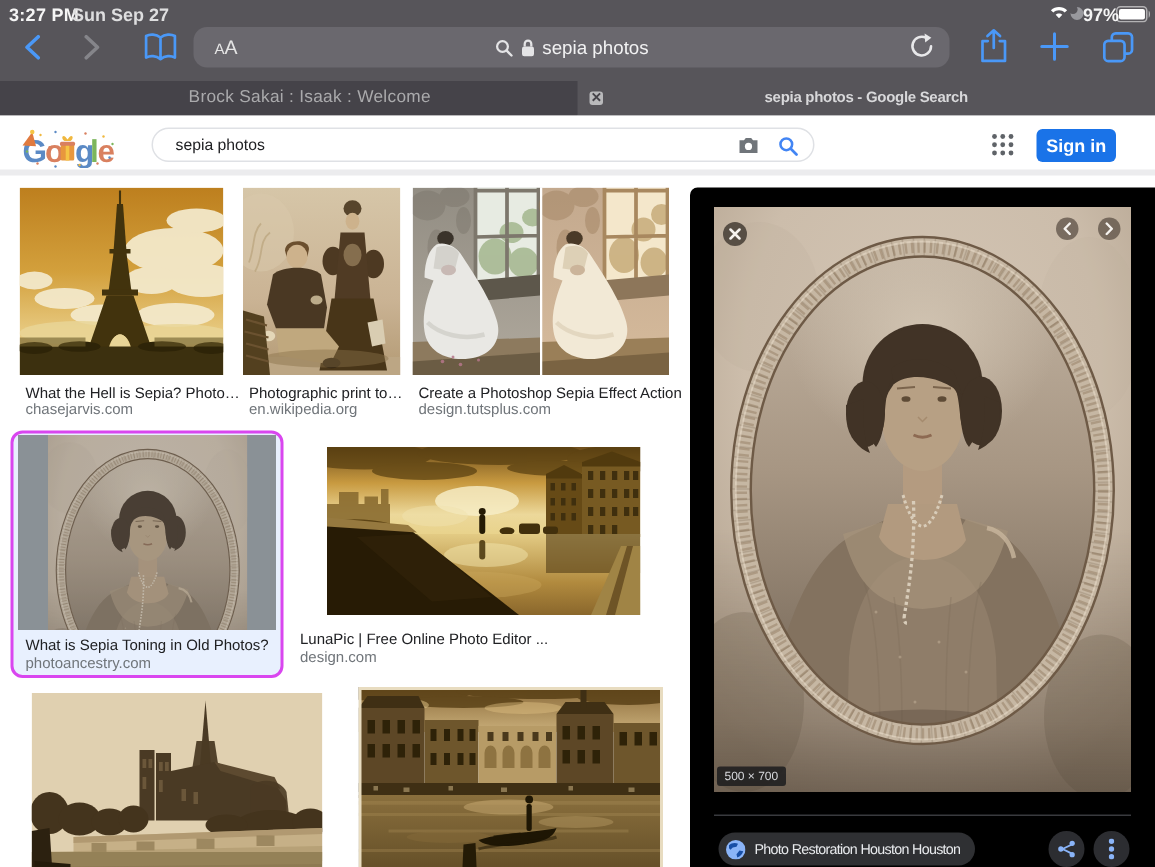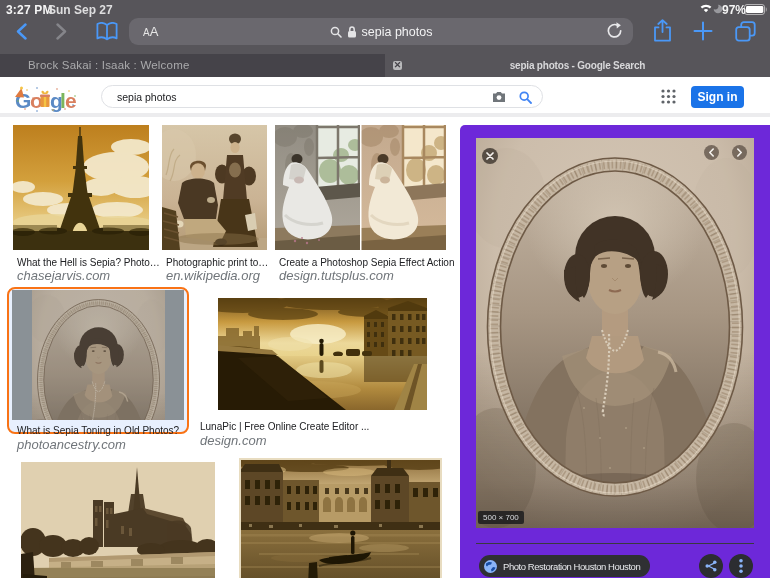--- a/index.html
+++ b/index.html
@@ -16,41 +16,41 @@
 #urlbar { position:absolute; left:129px; top:18px; width:504px; height:27px; border-radius:9px; background:#6a686e; color:#f2f2f3; }
 #aa { position:absolute; left:14px; top:6px; font-size:13px; color:#e5e5e5; }
 #aa .s { font-size:10px; }
 #urlcenter { position:absolute; left:0; top:0; width:100%; height:100%;
   display:flex; align-items:center; justify-content:center; gap:5px; font-size:12.5px; }
 #reload { position:absolute; right:10px; top:4px; }
 .toolico { position:absolute; top:21px; }
 
 #tabbar { position:absolute; left:0; top:54px; width:770px; height:23px; background:#454349; }
 #tab1 { position:absolute; left:0; top:0; width:385px; height:23px; background:#454349; padding-left:28px;
-  color:#aaaaac; font-size:11.5px; letter-spacing:0.2px; line-height:23px; }
+  color:#aaaaac; font-size:11.5px; letter-spacing:0.2px; text-align:center; line-height:23px; }
 #tab2 { position:absolute; left:385px; top:0; width:385px; height:23px; background:#57555a;
   color:#d8d8da; font-size:10px; letter-spacing:-0.2px; font-weight:bold; text-align:center; line-height:23px; }
 #tabx { position:absolute; left:8px; top:7px; width:9px; height:9px; background:#b9b9bb;
   border-radius:2px; color:#454349; font-size:9px; line-height:9px; text-align:center; font-weight:bold; }
 
 #ghead { position:absolute; left:0; top:77px; width:770px; height:36px; background:#fff; }
 #gsep { position:absolute; left:0; top:113px; width:770px; height:4px; background:#ececee; }
 #gpill { position:absolute; left:101px; top:8px; width:442px; height:23px; border:1px solid #dfe1e5;
   border-radius:12px; background:#fff; }
 #gquery { position:absolute; left:15px; top:5px; font-size:10.5px; color:#202124; }
 #signin { position:absolute; left:691px; top:9px; width:53px; height:22px; background:#1a73e8;
   border-radius:4px; color:#fff; font-size:12px; text-align:center; line-height:22px; font-weight:bold; }
 .thumb { position:absolute; overflow:hidden; }
 .cap { position:absolute; font-size:10px; color:#202124; white-space:nowrap; }
-.site { position:absolute; font-size:13px; color:#70757a; white-space:nowrap;font-style:italic; }
-#selcard { position:absolute; left:7px; top:287px; width:182px; height:147px; background:#e8f0fe;
-  border:2px solid #f97316; border-radius:8px; }
+.site { position:absolute; font-size:10px; color:#70757a; white-space:nowrap; }
+#selcard { position:absolute; left:7px; top:287px; width:182px; height:165px; background:#e8f0fe;
+  border:2px solid #d946ef; border-radius:8px; }
 #selthumb { position:absolute; left:3px; top:1px; width:172px; height:130px; background:#939aa1; overflow:hidden; }
 
-#panel { position:absolute; left:460px; top:125px; width:310px; height:453px; background:#6d28d9; border-top-left-radius:5px; }
+#panel { position:absolute; left:460px; top:125px; width:310px; height:453px; background:#000000; border-top-left-radius:5px; }
 #bigphoto { position:absolute; left:16px; top:13px; width:278px; height:390px; overflow:hidden; }
 .circbtn { position:absolute; border-radius:50%; display:flex; align-items:center; justify-content:center; }
 #dims { position:absolute; left:18px; top:386px; background:rgba(25,26,28,0.82); color:#dadce0;
   font-size:8px; padding:2px 5px; border-radius:2px; }
 #pdivider { position:absolute; left:16px; top:418px; width:278px; height:1px; background:#393a3e; }
 #pill { position:absolute; left:19px; top:430px; height:22px; background:#2f3033; border-radius:11px;
   display:flex; align-items:center; padding:0 10px 0 5px; color:#e8eaed; font-size:9.5px; letter-spacing:-0.45px; gap:6px; }
 .actbtn { position:absolute; top:429px; width:24px; height:24px; border-radius:50%; background:#2c2d31;
   display:flex; align-items:center; justify-content:center; }
 </style>
@@ -565,21 +565,21 @@
   <path d="M20,60 L60,58 L110,100 L70,103 Z" fill="#33250a" opacity="0.6"></path>
 
   <path d="M176,112 L196,66 L209,66 L209,112 Z" fill="#a08445"></path>
   <path d="M186,112 L200,66 L204,66 L192,112 Z" fill="#6e5426"></path>
 
   <rect x="101.5" y="45" width="4" height="13" rx="2" fill="#241a04"></rect>
   <circle cx="103.5" cy="43" r="2.3" fill="#241a04"></circle>
   <rect x="101.5" y="62" width="4" height="13" rx="2" fill="#453309" opacity="0.85"></rect>
 </svg>
 </div>
-<div class="cap" style="left:200px;top:421px">LunaPic | Free Online Create Editor ...</div>
+<div class="cap" style="left:200px;top:421px">LunaPic | Free Online Photo Editor ...</div>
 <div class="site" style="left:200px;top:433px">design.com</div>
 
 <div class="thumb" style="left:21px;top:462px;width:194px;height:116px">
 <svg width="194" height="150" viewBox="0 0 194 150" preserveAspectRatio="none">
   <rect width="194" height="150" fill="#e0d0b0"></rect>
 
   <g fill="#4a3a24">
     <rect x="72" y="38" width="10" height="47"></rect>
     <rect x="83" y="40" width="10" height="45"></rect>
     <path d="M112,52 L116,5 L120,52 Z"></path>

